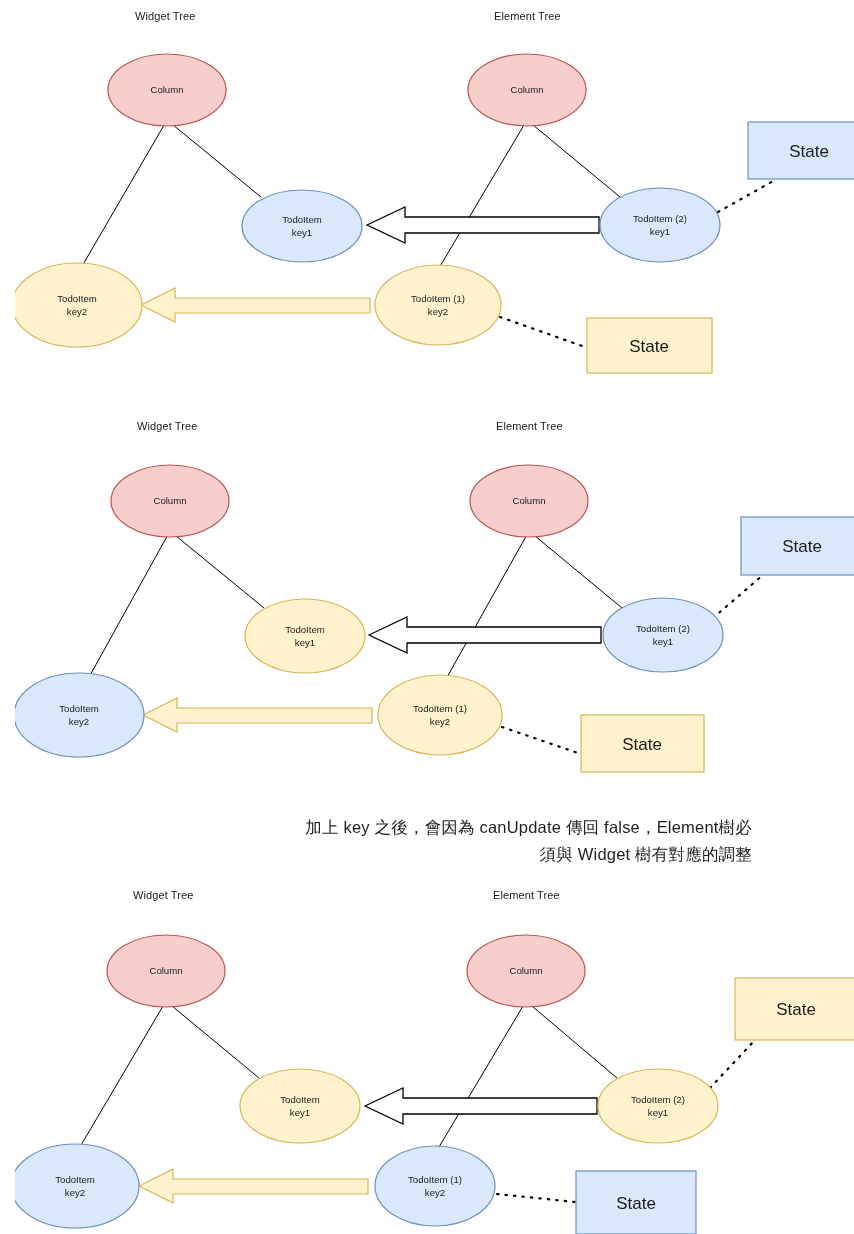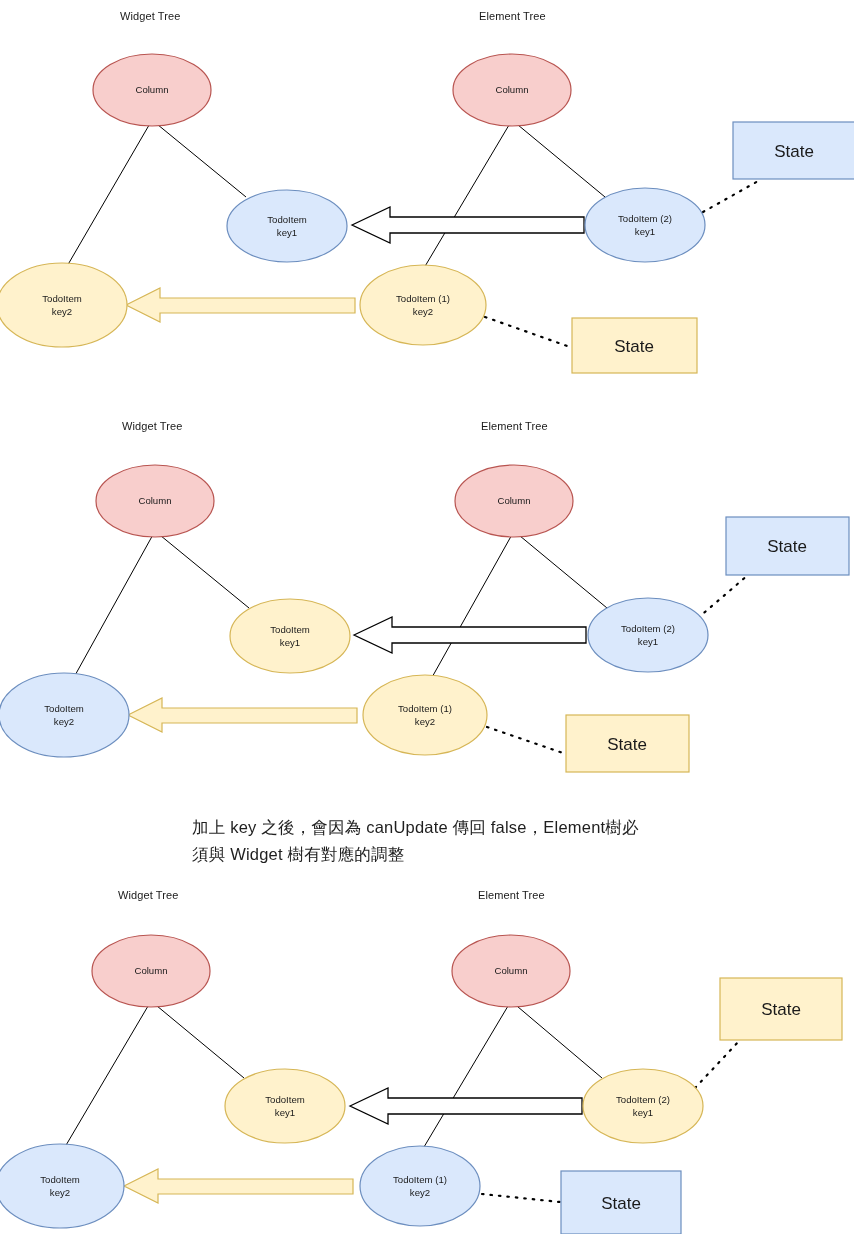--- a/index.html
+++ b/index.html
@@ -9,21 +9,21 @@
   }
   body {
     width: 854px;
     height: 1234px;
     position: relative;
     font-family: "Liberation Sans", "DejaVu Sans", sans-serif;
     overflow: hidden;
   }
   .panel {
     position: absolute;
-    left: 0;
+    left: 15px;
     width: 693px;
   }
   .panel-svg {
     position: absolute;
     left: 0;
     top: 0;
     display: block;
   }
   .tree-title {
     position: absolute;
@@ -160,21 +160,21 @@
       <text class="node-label" x="648" y="235" text-anchor="middle">key1</text>
     </g>
     <g>
       <ellipse cx="425" cy="305" rx="62" ry="40" fill="#fff2cc" stroke="#d6b656" stroke-width="1.2"></ellipse>
       <text class="node-label" x="425" y="302" text-anchor="middle">TodoItem (1)</text>
       <text class="node-label" x="425" y="315" text-anchor="middle">key2</text>
     </g>
   </svg>
 </div>
 
-<div class="caption" style="left:192px; top:814px; width:560px;"><span>加上 key 之後，會因為 canUpdate 傳回 false，Element樹必
+<div class="caption" style="left:192px; top:814px; width:560px;text-align:right;"><span>加上 key 之後，會因為 canUpdate 傳回 false，Element樹必
 須與 Widget 樹有對應的調整</span></div>
 
 <div class="panel" style="top:880px; height:354px;">
   <span class="tree-title" style="left:118px; top:9px;">Widget Tree</span>
   <span class="tree-title" style="left:478px; top:9px;">Element Tree</span>
 
   <svg class="panel-svg" width="854" height="354" viewBox="0 0 854 354">
     <line x1="151" y1="121" x2="62" y2="272" stroke="#000" stroke-width="1"></line>
     <line x1="151" y1="121" x2="244" y2="198" stroke="#000" stroke-width="1"></line>
     <line x1="511" y1="121" x2="421" y2="272" stroke="#000" stroke-width="1"></line>

